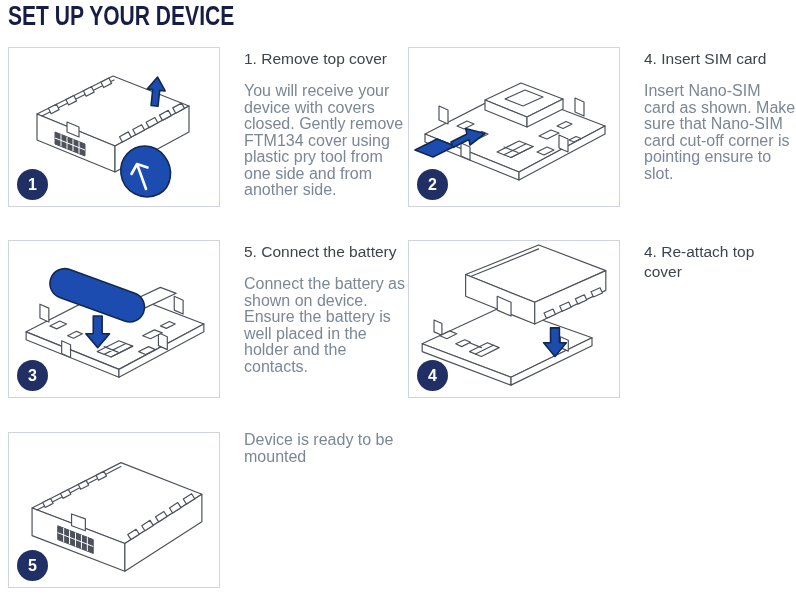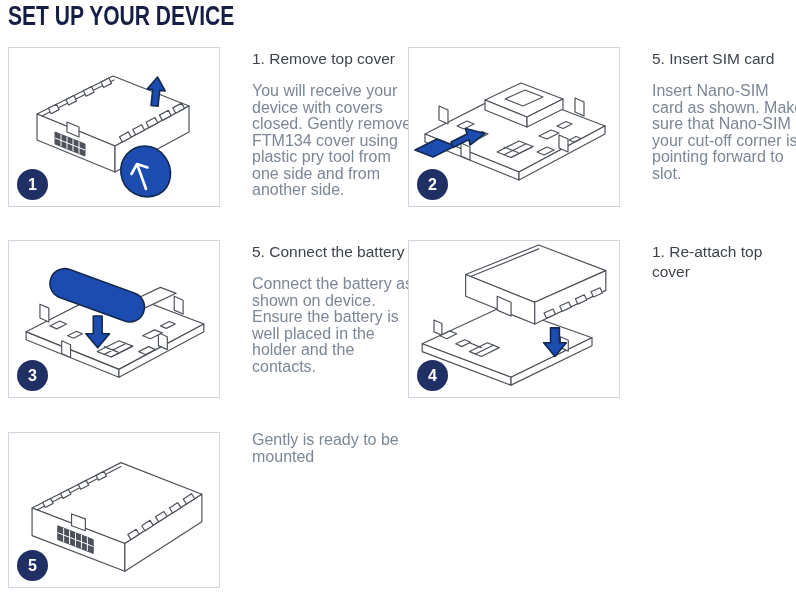--- a/index.html
+++ b/index.html
@@ -9,21 +9,21 @@
         font-size:27px;font-weight:700;letter-spacing:0px;color:#171e45;
         transform:scaleX(0.78);transform-origin:left top;white-space:nowrap;}
   .step{position:absolute;display:flex;align-items:flex-start;}
   .figure{position:relative;width:212px;border:1px solid #cfd4de;background:#fff;
         box-sizing:border-box;flex:0 0 auto;}
   .figure svg{position:absolute;left:0;top:0;width:100%;height:100%;}
   .h160{height:160px}.h158{height:158px}.h156{height:156px}
   .badge{position:absolute;left:8px;bottom:6px;width:31px;height:31px;border-radius:50%;
         background:#203064;color:#fff;display:flex;align-items:center;justify-content:center;
         font-size:16px;font-weight:700;}
-  .text{margin-left:32px;}
+  .text{margin-left:24px;}
   .w1{width:166px}.w2{width:152px}
   .step h2{margin:2px 0 14px 0;font-size:15.5px;font-weight:400;color:#3d444c;line-height:20px;}
   .step p{margin:0;font-size:16px;line-height:16.5px;color:#7b8795;}
   
   .la{stroke:#4d525a;fill:#fff;stroke-width:1.2;stroke-linejoin:round;stroke-linecap:round;}
   .la-dark{fill:#4d525a;stroke:#4d525a;stroke-width:1;}
   .grid{stroke:#fff;stroke-width:1;}
   .blue{fill:#1d4cb0;stroke:#12294f;stroke-width:1.6;stroke-linejoin:round;}
   .warrow{stroke:#fff;stroke-width:2.6;fill:none;stroke-linecap:round;stroke-linejoin:round;}
 </style>
@@ -100,22 +100,22 @@
         <g>
           <path class="blue" d="M6,102 L28,91 L46,98 L24,109 Z"></path>
           <path class="blue" d="M42,94 L58,86 L56.5,80.5 L76,85.5 L61,97 L60,91.5 L44,99.5 Z"></path>
         </g>
       </svg>
       <div class="badge">
           <span>2</span>
         </div>
     </div>
     <div class="text w2">
-      <h2>5. Insert SIM card</h2>
-      <p>Insert Nano-SIM card as shown. Make sure that Nano-SIM your cut-off corner is pointing forward to slot.</p>
+      <h2>4. Insert SIM card</h2>
+      <p>Insert Nano-SIM card as shown. Make sure that Nano-SIM card cut-off corner is pointing ensure to slot.</p>
     </div>
   </div>
 
   <div class="step" style="left:8px;top:240px;">
     <div class="figure h158">
       <svg viewBox="0 0 210 158">
         <g class="la">
           <path d="M16,92 L102,48 L196,84 L110,130 Z"></path>
           <path d="M16,92 L16,100 L110,138 L110,130 Z"></path>
           <path d="M110,130 L196,84 L196,92 L110,138 Z"></path>
@@ -168,21 +168,21 @@
           <path d="M185.5,56.7 l-2.5,-5.3 l9.1,-4.1 l2.5,5.3 Z"></path>
           <path d="M88,56 L102,62 L102,76 L88,70 Z"></path>
         </g>
         <path class="blue" d="M142,88 h9 v15 h7 l-11.5,14 l-11.5,-14 h7 Z"></path>
       </svg>
       <div class="badge">
           <span>4</span>
         </div>
     </div>
     <div class="text w2">
-      <h2>1. Re-attach top cover</h2>
+      <h2>4. Re-attach top cover</h2>
     </div>
   </div>
 
   <div class="step" style="left:8px;top:432px;">
     <div class="figure h156">
       <svg viewBox="0 0 210 156">
         <g class="la">
           <path d="M22,76 L112,30 L194,62 L116,112 Z"></path>
           <path d="M22,76 L22,104 L116,140 L116,112 Z"></path>
           <path d="M116,112 L194,62 L194,90 L116,140 Z"></path>
@@ -201,17 +201,17 @@
         <g>
           <path class="la-dark" d="M48,94 L84,108 L84,122 L48,108 Z"></path>
           <path class="grid" d="M54,96.3 L54,110.3 M60,98.6 L60,112.6 M66,100.9 L66,114.9 M72,103.2 L72,117.2 M78,105.5 L78,119.5 M48,101 L84,115"></path>
         </g>
       </svg>
       <div class="badge">
           <span>5</span>
         </div>
     </div>
     <div class="text w1">
-      <p>Gently is ready to be mounted</p>
+      <p>Device is ready to be mounted</p>
     </div>
   </div>
 
 </div>
 
 </body></html>

